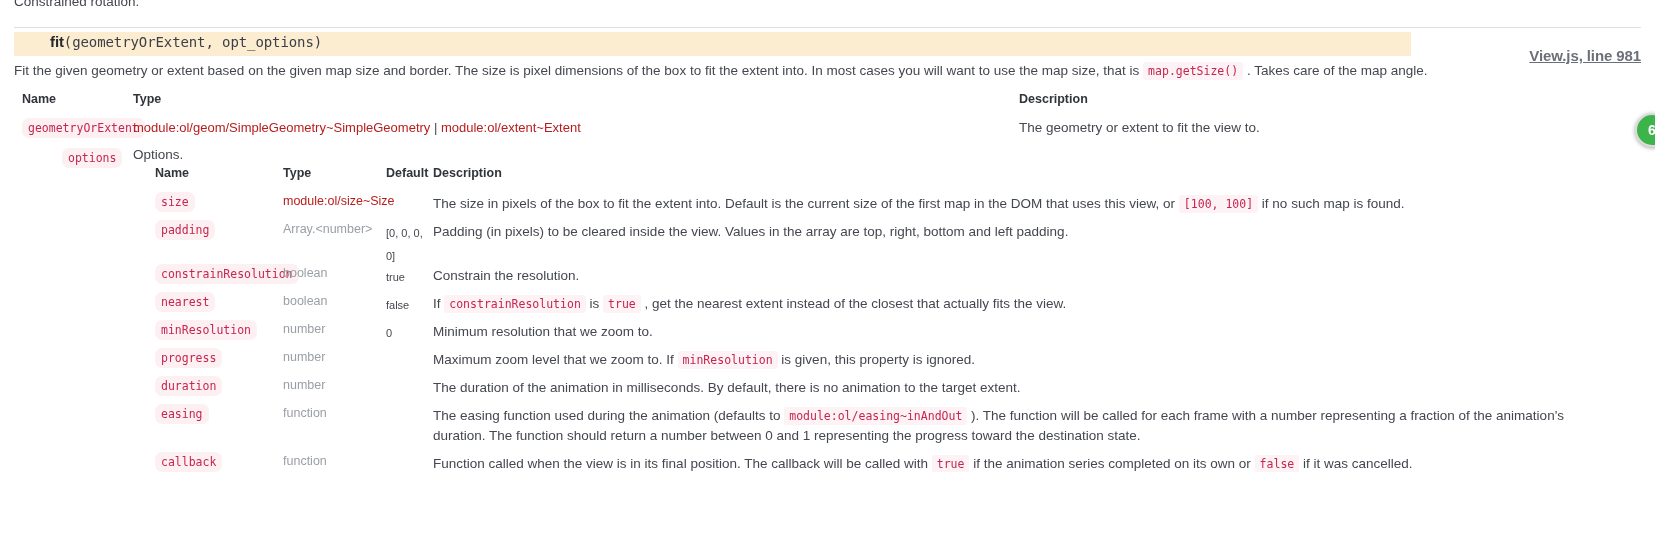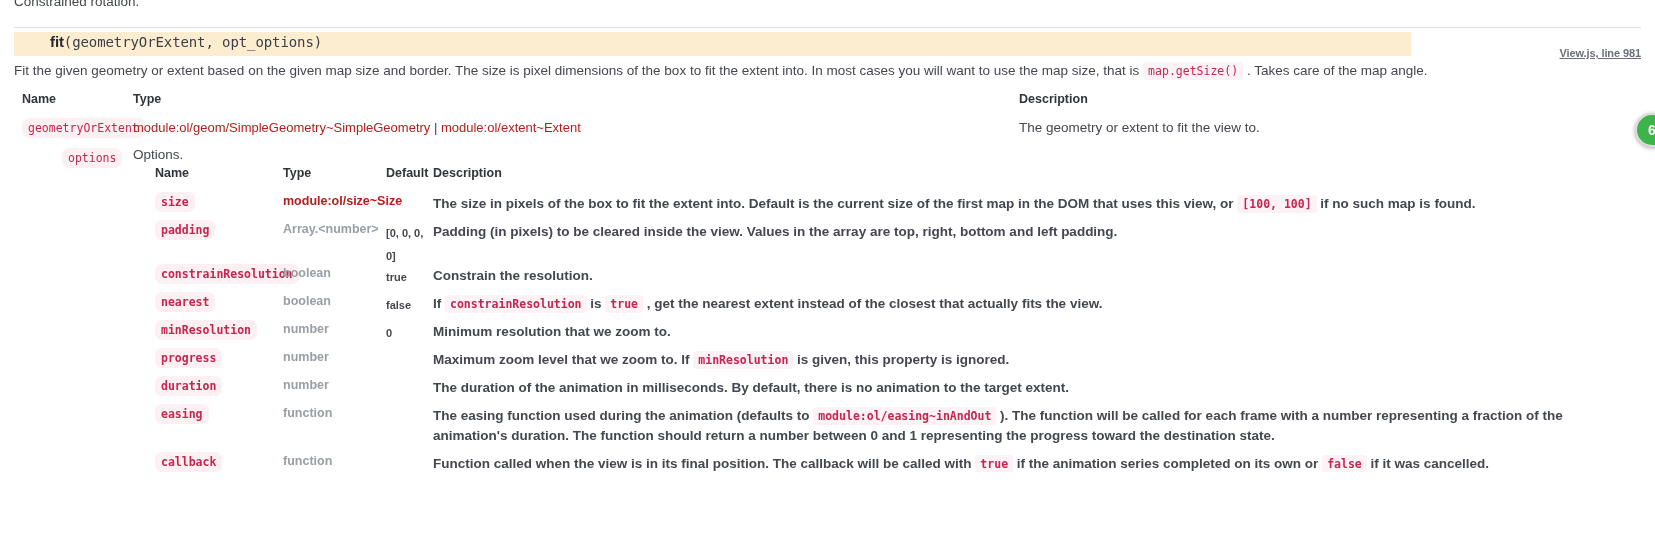--- a/index.html
+++ b/index.html
@@ -60,21 +60,21 @@
     font-family: "Liberation Sans", sans-serif;
     font-weight: bold;
     font-size: 15px;
     color: #26282d;
     padding-left: 36px;
   }
   .src-link {
     position: absolute;
     top: 47px;
     right: 14px;
-    font-size: 11px;
+    font-size: 15px;
     font-weight: bold;
     color: #6b6f78;
     letter-spacing: -0.1px;
     white-space: nowrap;
   }
   .summary {
     position: absolute;
     top: 62px;
     left: 14px;
     right: 14px;
@@ -135,21 +135,21 @@
     height: 22px;
     font-weight: bold;
     font-size: 12.5px;
     color: #31343b;
   }
   .i-name    { position: absolute; left: 17px; }
   .i-type    { position: absolute; left: 145px; }
   .i-default { position: absolute; left: 248px; }
   .i-desc    { position: absolute; left: 295px; }
 
-  .irow { position: relative; font-weight: bold; }
+  .irow { position: relative; }
   .irow .cn { position: absolute; left: 17px; top: 4px; }
   .irow .ct { position: absolute; left: 145px; top: 6px; font-size: 12.5px; color: #9a9ea6; }
   .irow .ct a.ref { font-size: 12.5px; }
   .irow .cd-def { position: absolute; left: 248px; top: 6px; font-size: 11px; color: #44474f; width: 45px; line-height: 23px; }
   .irow .cx { position: absolute; left: 295px; top: 6px; font-size: 13.5px; color: #44474f; line-height: 19px; white-space: nowrap; }
   .irow .cx.wrap { white-space: normal; width: 1145px; }
 
   .badge {
     display: inline-block;
     font-family: "DejaVu Sans Mono", "Liberation Mono", monospace;

